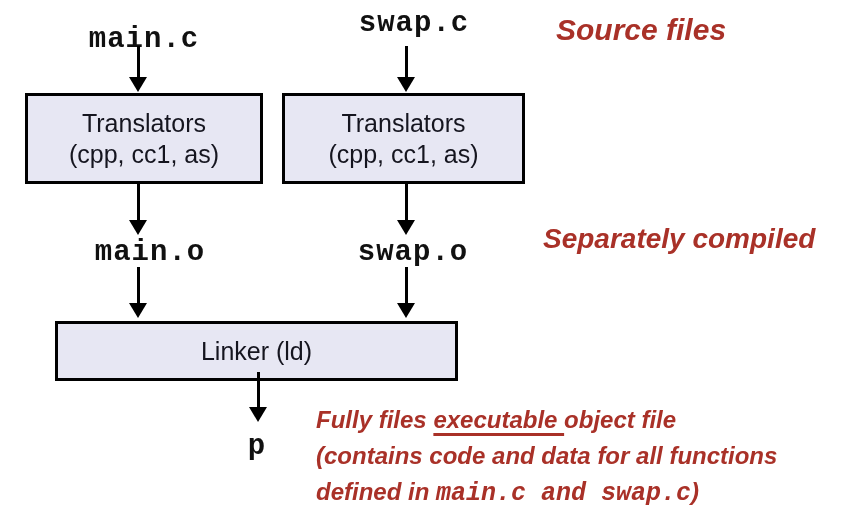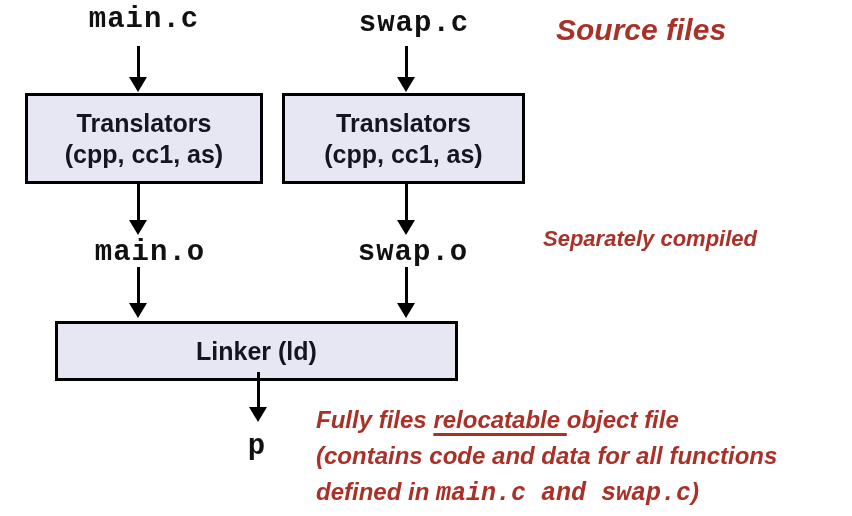--- a/index.html
+++ b/index.html
@@ -25,21 +25,21 @@
   }
   .node-box {
     position: absolute;
     box-sizing: border-box;
     background: var(--box-fill, #E7E7F3);
     border: 3px solid var(--box-border, #000000);
     display: flex;
     flex-direction: column;
     align-items: center;
     justify-content: center;
-    font-weight: bold;
+    font-weight: normal;
     color: var(--box-text, #15151F);
     font-size: 25px;
     line-height: 31px;
     text-align: center;
   }
   .arrow {
     position: absolute;
     width: 3px;
     background: var(--arrow-black, #000000);
   }
@@ -70,21 +70,21 @@
   .annotation .code-inline {
     font-family: "Liberation Mono", "DejaVu Sans Mono", monospace;
     font-size: 25px;
   }
 </style>
 </head>
 <body>
 
 <div class="stage">
 
-  <div class="code-label" style="left:133px; top:4px;padding-left:22px;">main.c</div>
+  <div class="code-label" style="left:133px; top:24px;padding-left:22px;">main.c</div>
   <div class="code-label" style="left:414px; top:8px;">swap.c</div>
   <div class="annotation" style="left:556px; top:13px; font-size:30px;">Source files</div>
 
   <div class="arrow" style="left:136.5px; top:46px; height:31px;"></div>
   <div class="arrow" style="left:404.5px; top:46px; height:31px;"></div>
 
   <div class="node-box" style="left:25px; top:93px; width:238px; height:91px;">
     <div>Translators</div>
     <div>(cpp, cc1, as)</div>
   </div>
@@ -92,34 +92,34 @@
     <div>Translators</div>
     <div>(cpp, cc1, as)</div>
   </div>
 
   <div class="arrow" style="left:136.5px; top:184px; height:36px;"></div>
   <div class="arrow" style="left:404.5px; top:184px; height:36px;"></div>
 
   <div class="code-label" style="left:150px; top:237px;">main.o</div>
   <div class="code-label" style="left:413px; top:237px;">swap.o</div>
 
-  <div class="annotation" style="left:543px; top:222px; font-size:22px; line-height:33px;">
+  <div class="annotation" style="left:543px; top:222px; font-size:28px; line-height:33px;">
     <div>Separately compiled</div>
   </div>
 
   <div class="arrow" style="left:136.5px; top:267px; height:36px;"></div>
   <div class="arrow" style="left:404.5px; top:267px; height:36px;"></div>
 
   <div class="node-box" style="left:55px; top:321px; width:403px; height:60px;">
     <div>Linker (ld)</div>
   </div>
 
   <div class="arrow" style="left:256.5px; top:372px; height:35px;"></div>
 
   <div class="code-label" style="left:257px; top:431px;">p</div>
 
   <div class="annotation" style="left:316px; top:402px; font-size:24px; line-height:36px;">
-    <div><span>Fully files </span><span class="underlined">relocatable </span><span>object file</span></div>
+    <div><span>Fully files </span><span class="underlined">executable </span><span>object file</span></div>
     <div>(contains code and data for all functions</div>
     <div><span>defined in </span><span class="code-inline">main.c and swap.c</span><span>)</span></div>
   </div>
 
 </div>
 
 </body></html>

